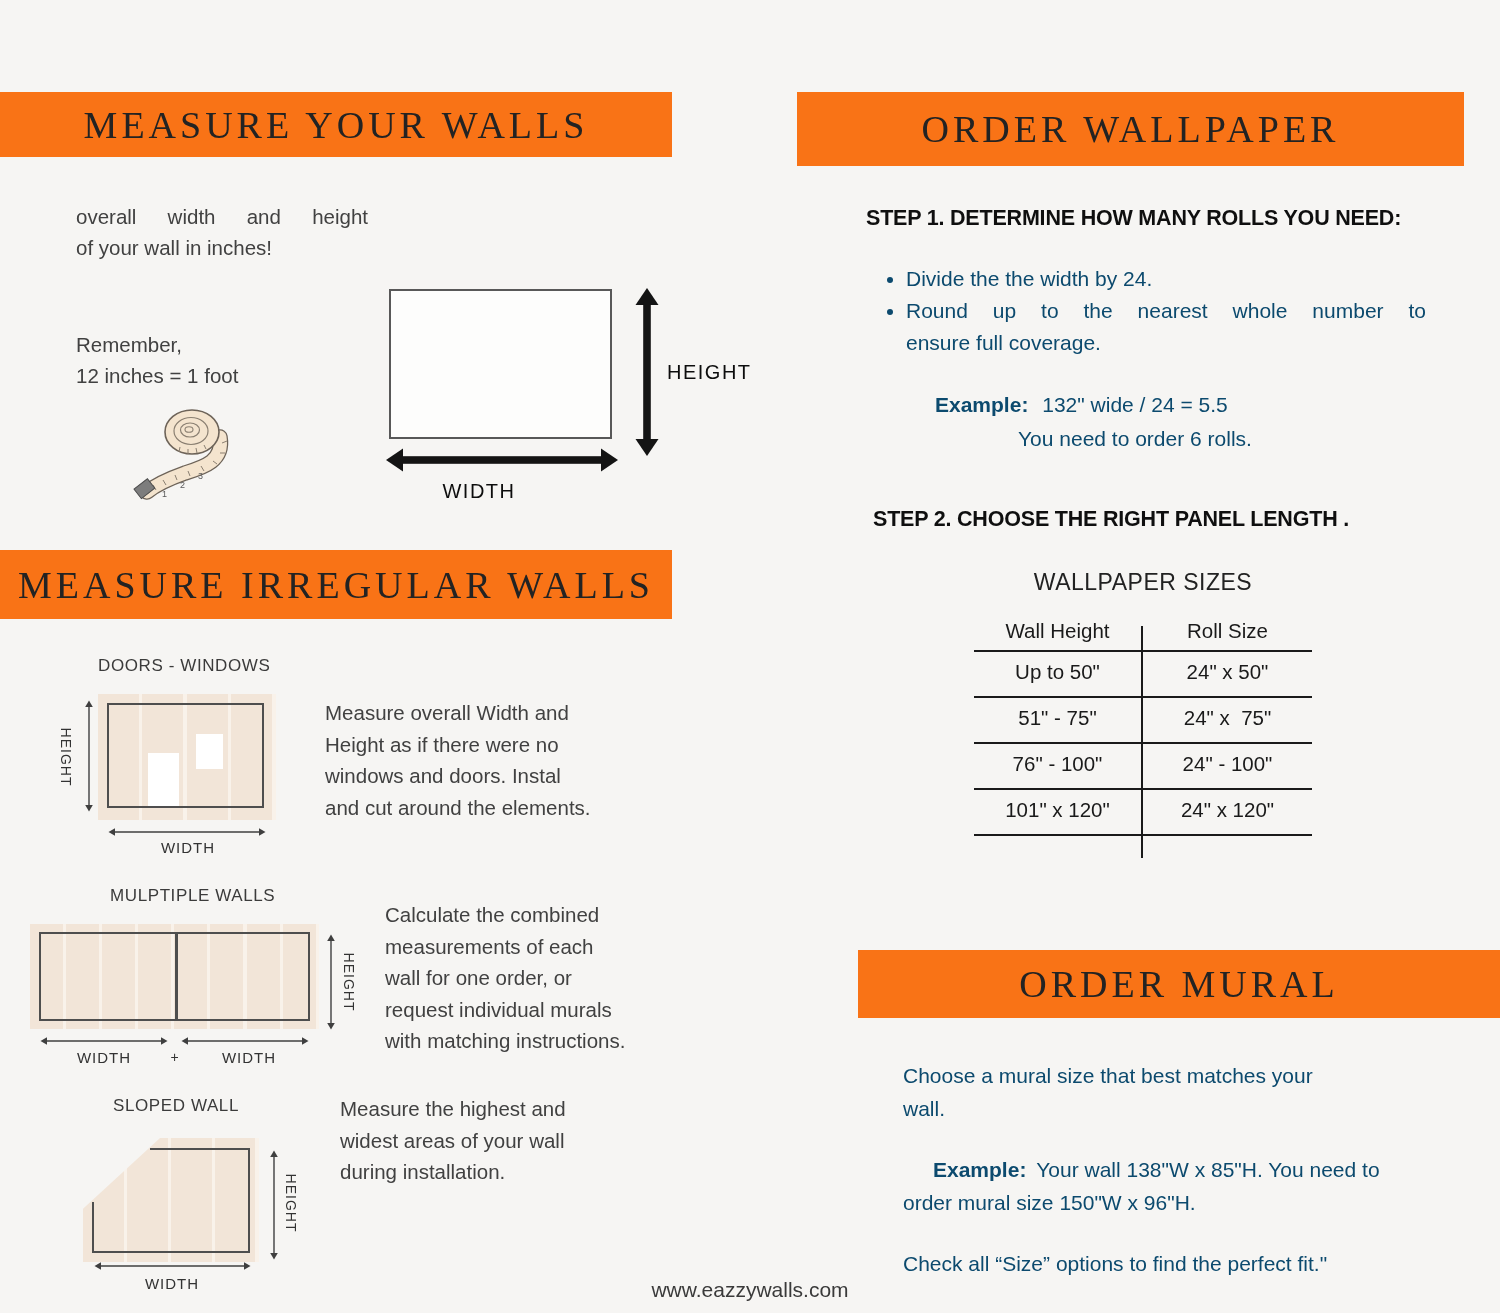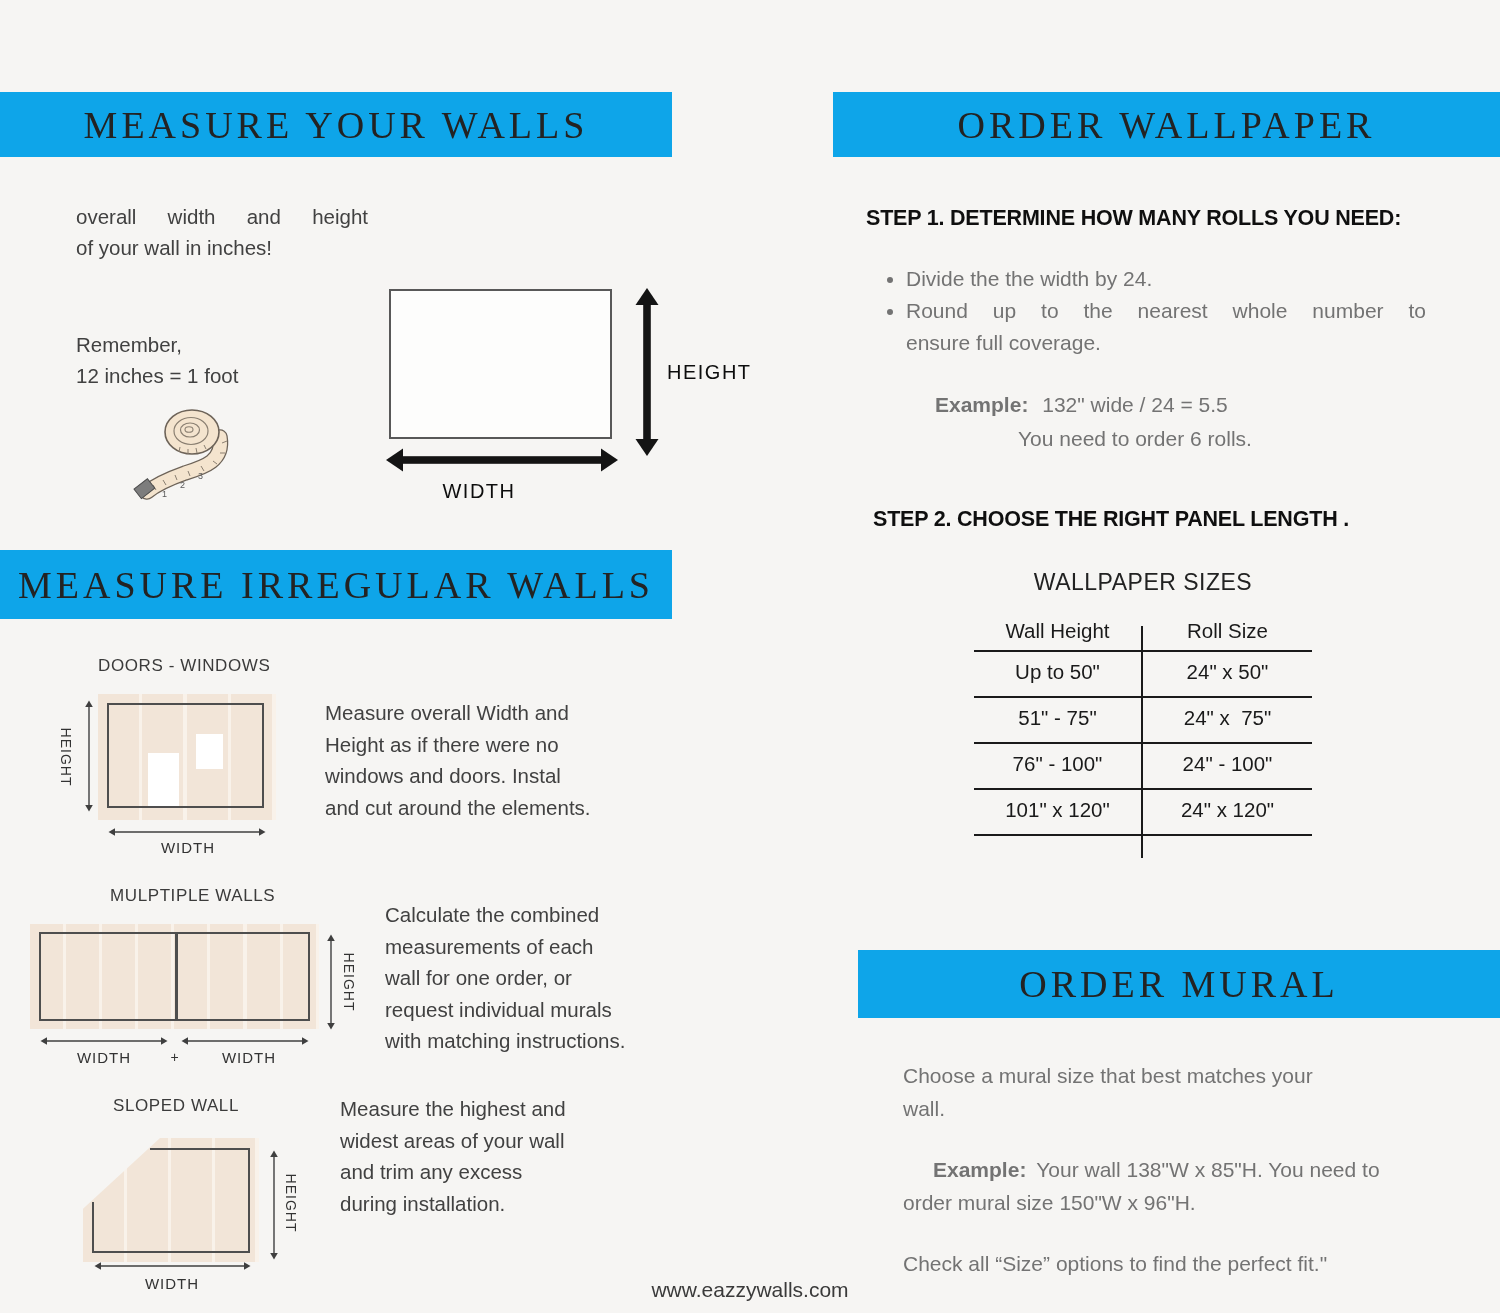--- a/index.html
+++ b/index.html
@@ -5,30 +5,30 @@
   html,body{margin:0;padding:0;}
   body{
     width:1500px;height:1313px;position:relative;
     background:#f6f5f3;
     font-family:"Liberation Sans", sans-serif;
     color:#1d1d1d;
     overflow:hidden;
   }
   .abs{position:absolute;}
   .band{
-    background:#0ea5e9;
+    background:#f97316;
     display:flex;align-items:center;justify-content:center;
   }
   .band-title{
     font-family:"Liberation Serif", serif;
     font-size:38px;font-weight:400;letter-spacing:4px;color:#232323;
     white-space:nowrap;
   }
   .body-left{font-size:20.5px;line-height:31px;color:#414141;}
-  .body-right{font-size:21px;line-height:32px;color:#737373;}
+  .body-right{font-size:21px;line-height:32px;color:#0c4a6e;}
   .jline{text-align:justify;text-align-last:justify;}
   .sublabel{font-size:17px;font-weight:normal;letter-spacing:0.6px;color:#3b3b3b;white-space:nowrap;}
   .step-heading{font-size:21.5px;font-weight:bold;letter-spacing:-0.2px;color:#0f0f0f;white-space:nowrap;}
   .dim-label-big{font-size:20px;letter-spacing:1.5px;color:#0d0d0d;font-weight:500;white-space:nowrap;}
   .dim-label-sm{font-size:15px;letter-spacing:1px;color:#333;white-space:nowrap;}
   .rot90{transform:translate(-50%,-50%) rotate(90deg);transform-origin:center;}
   .ctr{transform:translate(-50%,-50%);}
   .wall-rect{border:2px solid #585858;background:#fdfdfc;}
   .panelbg-doors{background:repeating-linear-gradient(to right,#f2e5d8 0 41px,#f9f2ea 41px 44.5px);}
   .panelbg-multi{background:repeating-linear-gradient(to right,#f2e5d8 0 33px,#f9f2ea 33px 36.1px);}
@@ -174,27 +174,26 @@
 <div class="abs dim-label-sm rot90" style="left:291px;top:1203px;font-size:14px;">HEIGHT</div>
 <svg class="abs" style="left:94px;top:1260px;" width="157" height="12" viewBox="0 0 157 12">
   <line x1="5" y1="6" x2="152" y2="6" stroke="#3f3f3f" stroke-width="1.4"></line>
   <path d="M0.5 6 L7 2.2 L7 9.8 Z" fill="#3f3f3f"></path>
   <path d="M156.5 6 L150 2.2 L150 9.8 Z" fill="#3f3f3f"></path>
 </svg>
 <div class="abs dim-label-sm ctr" style="left:172px;top:1283px;">WIDTH</div>
 <div class="abs body-left" style="left:340px;top:1093px;width:310px;line-height:31.5px;">
   <div>Measure the highest and</div>
   <div>widest areas of your wall</div>
-  <div>and trim any excess</div>
   <div>during installation.</div>
 </div>
 
 <div class="abs footer" style="left:0;top:1278px;width:1500px;">www.eazzywalls.com</div>
 
-<div class="abs band" style="left:833px;top:92px;width:667px;height:65px;">
+<div class="abs band" style="left:797px;top:92px;width:667px;height:74px;">
   <div class="band-title">ORDER WALLPAPER</div>
 </div>
 
 <div class="abs step-heading" style="left:866px;top:206px;">STEP 1. DETERMINE HOW MANY ROLLS YOU NEED:</div>
 
 <ul class="bullets abs body-right" style="left:884px;top:263px;width:520px;">
   <li>
     <div>Divide the the width by 24.</div>
   </li>
   <li>

